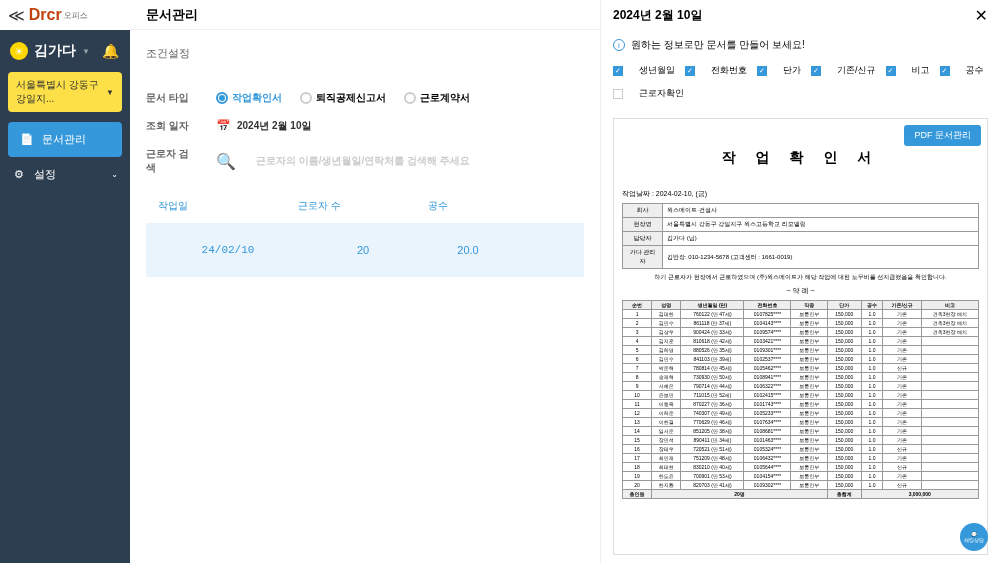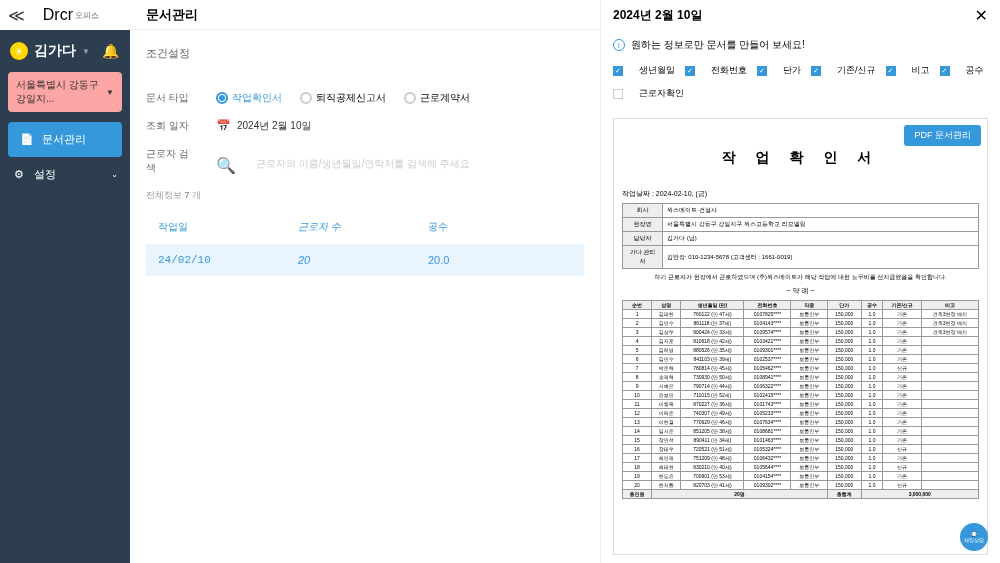--- a/index.html
+++ b/index.html
@@ -2,55 +2,55 @@
 <html><head>
   <meta charset="utf-8">
   <style>
     * { margin: 0; padding: 0; box-sizing: border-box; font-family: -apple-system, BlinkMacSystemFont, "Segoe UI", sans-serif; }
     body { width: 1000px; height: 563px; overflow: hidden; background: #fff; display: flex; position: relative; }
     
     .sidebar { width: 130px; background: #2c3e50; color: #fff; display: flex; flex-direction: column; }
     .sidebar-header { height: 30px; background: #fff; display: flex; align-items: center; padding: 0 8px; gap: 4px; }
     .back-icon { color: #333; font-size: 16px; cursor: pointer; }
     .logo { display: flex; align-items: center; gap: 2px; }
-    .logo-text { color: #000000; font-weight: normal; font-size: 16px; margin-left: 14px; }
+    .logo-text { color: #c2410c; font-weight: bold; font-size: 16px; }
     .logo-sub { color: #666; font-size: 8px; }
     .user-section { padding: 12px 10px; display: flex; align-items: center; justify-content: space-between; }
     .user-info { display: flex; align-items: center; gap: 6px; }
     .user-avatar { width: 18px; height: 18px; background: #ffd700; border-radius: 50%; display: flex; align-items: center; justify-content: center; font-size: 10px; }
     .user-name { font-size: 14px; font-weight: bold; }
     .bell-icon { font-size: 14px; color: #95a5a6; }
-    .location-select { margin: 0 8px 10px; padding: 6px 8px; background: #fca5a5; border-radius: 4px; color: #333; font-size: 10px; display: flex; align-items: center; justify-content: space-between; }
+    .location-select { margin: 0 8px 10px; padding: 6px 8px; background: #fde047; border-radius: 4px; color: #333; font-size: 10px; display: flex; align-items: center; justify-content: space-between; }
     .nav-item { padding: 10px 12px; display: flex; align-items: center; gap: 8px; font-size: 11px; cursor: pointer; }
     .nav-item.active { background: #3498db; border-radius: 4px; margin: 0 8px; }
     .nav-icon { width: 14px; height: 14px; display: flex; align-items: center; justify-content: center; }
     
     .main { flex: 1; display: flex; flex-direction: column; }
     .main-header { height: 30px; padding: 0 16px; display: flex; align-items: center; border-bottom: 1px solid #eee; }
     .page-title { font-size: 13px; font-weight: bold; }
     .content { padding: 16px; flex: 1; overflow: auto; }
     .section-title { font-size: 11px; color: #666; margin-bottom: 30px; }
-    .form-row { display: flex; align-items: flex-end; margin-bottom: 14px; gap: 20px; }
+    .form-row { display: flex; align-items: center; margin-bottom: 14px; gap: 20px; font-weight: bold; }
     .form-label { font-size: 10px; color: #666; width: 50px; }
     .radio-group { display: flex; gap: 18px; }
     .radio-item { display: flex; align-items: center; gap: 4px; font-size: 10px; }
     .radio-circle { width: 12px; height: 12px; border: 2px solid #ccc; border-radius: 50%; }
     .radio-circle.checked { border-color: #3498db; display: flex; align-items: center; justify-content: center; }
     .radio-circle.checked::after { content: ''; width: 6px; height: 6px; background: #3498db; border-radius: 50%; }
     .date-input { display: flex; align-items: center; gap: 6px; }
     .calendar-icon { color: #999; font-size: 12px; }
     .date-text { font-size: 10px; color: #333; }
     .search-input { flex: 1; font-size: 10px; color: #ccc; padding: 4px 0; }
     .search-icon { color: #999; }
     .result-count { font-size: 9px; color: #999; margin-bottom: 8px; }
     .table { width: 100%; }
     .table-header { display: flex; padding: 10px 12px; font-size: 10px; color: #666; }
-    .table-row { display: flex; padding: 10px 12px; font-size: 11px; background: #eaf4fc; }
+    .table-row { display: flex; padding: 21px 12px; font-size: 11px; background: #eaf4fc; text-align: center; }
     .col-date { width: 140px; color: #3498db; font-family: Liberation Mono, monospace; }
-    .col-count { width: 130px; color: #3498db; font-style: italic; }
+    .col-count { width: 130px; color: #3498db; }
     .col-gongsu { width: 80px; color: #3498db; }
     
     .detail-panel { width: 400px; border-left: 1px solid #eee; display: flex; flex-direction: column; }
     .detail-header { height: 30px; padding: 0 12px; display: flex; align-items: center; justify-content: space-between; }
     .detail-title { font-size: 12px; font-weight: bold; }
     .close-icon { font-size: 16px; cursor: pointer; }
     .info-banner { padding: 8px 12px; display: flex; align-items: center; gap: 6px; font-size: 10px; }
     .info-icon { width: 12px; height: 12px; border: 1px solid #3498db; border-radius: 50%; color: #3498db; display: flex; align-items: center; justify-content: center; font-size: 8px; }
     .checkbox-row { padding: 4px 12px 10px; display: flex; gap: 10px; flex-wrap: wrap; }
     .checkbox-item { display: flex; align-items: center; gap: 16px; font-size: 9px; }
@@ -134,23 +134,20 @@
       <div class="date-input">
         <span class="calendar-icon">📅</span>
         <span class="date-text">2024년 2월 10일</span>
       </div>
     </div>
     <div class="form-row">
       <span class="form-label">근로자 검색</span>
       <span class="search-icon">🔍</span>
       <span class="search-input">근로자의 이름/생년월일/연락처를 검색해 주세요</span>
     </div>
-    <div class="result-count">
-      <span>전체정보 </span><b>7</b><span> 개</span>
-    </div>
     <div class="table">
       <div class="table-header">
         <span class="col-date">작업일</span>
         <span class="col-count">근로자 수</span>
         <span class="col-gongsu">공수</span>
       </div>
       <div class="table-row">
         <span class="col-date">24/02/10</span>
         <span class="col-count">20</span>
         <span class="col-gongsu">20.0</span>

